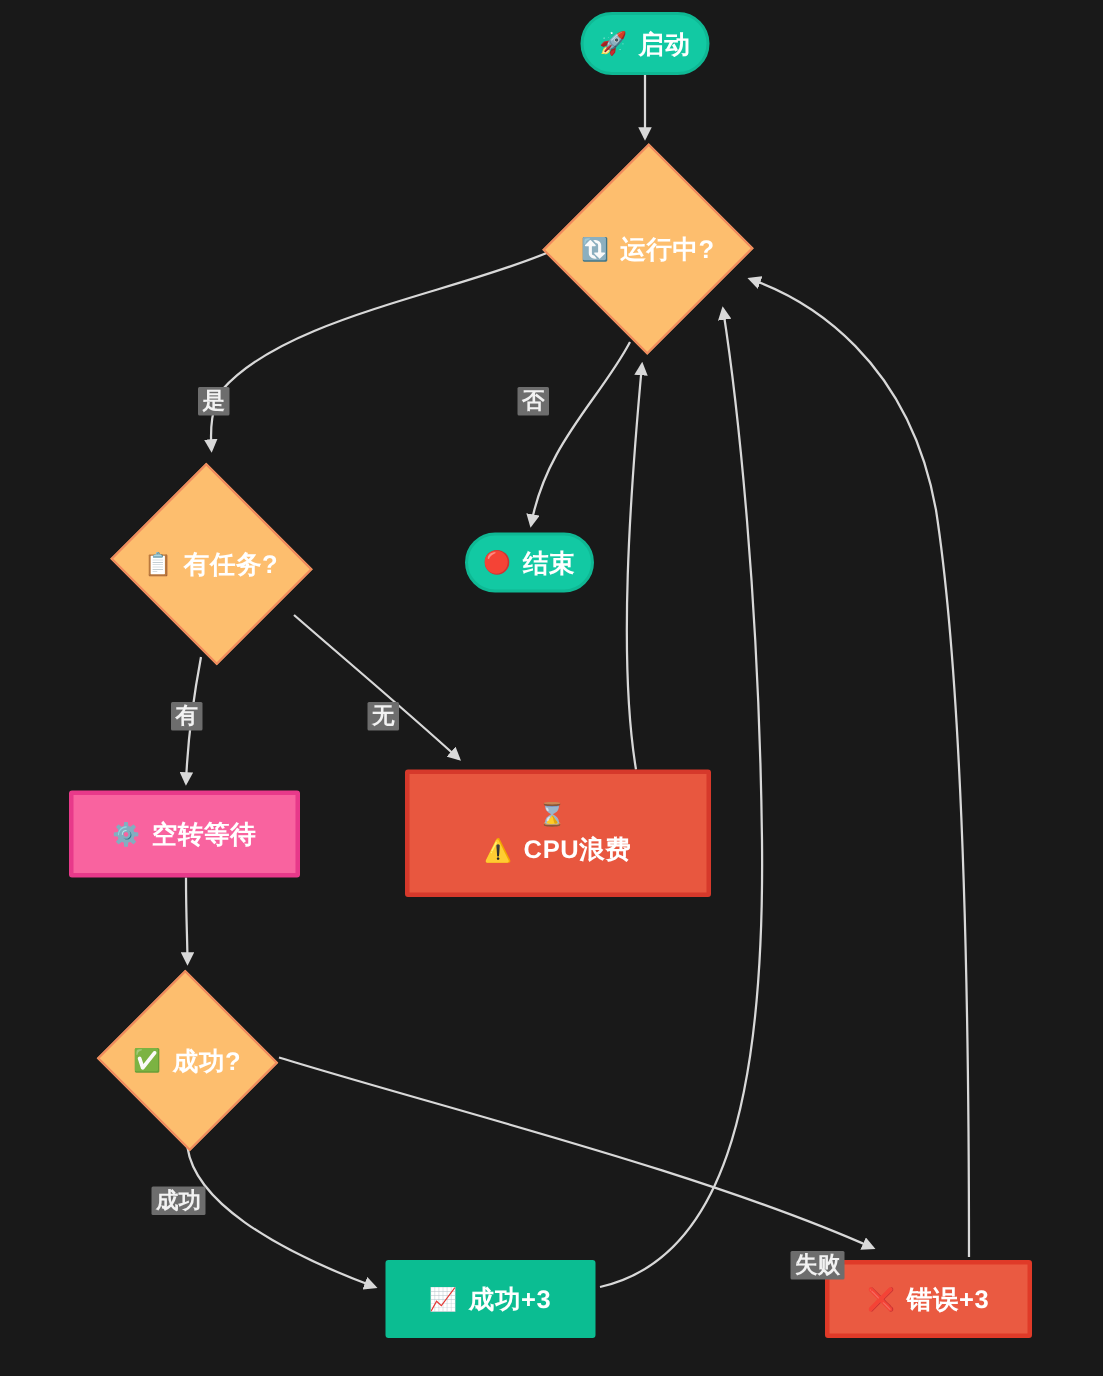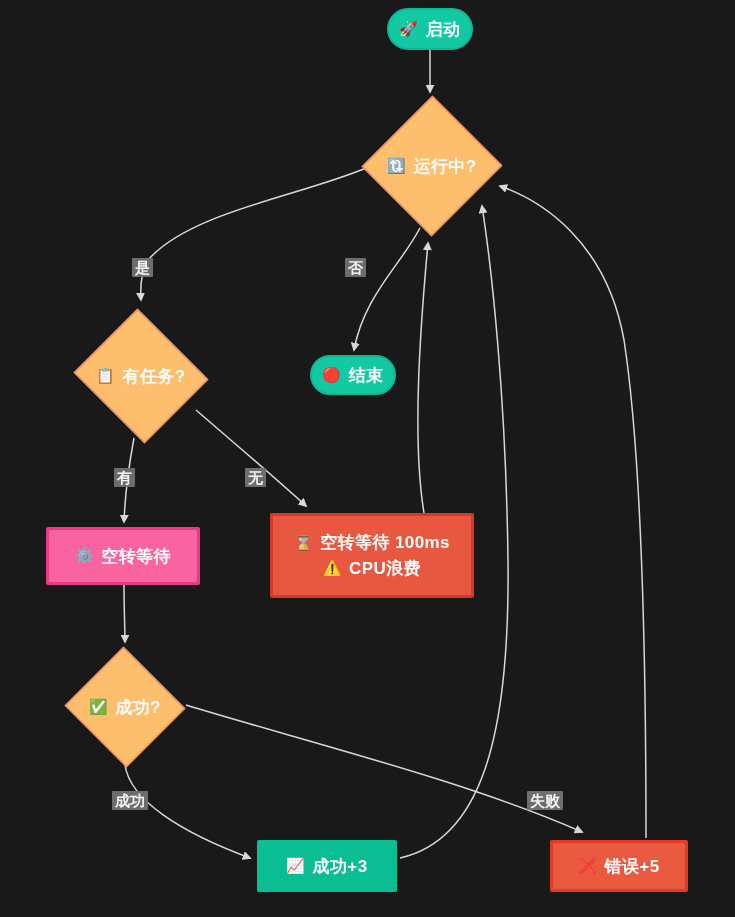--- a/index.html
+++ b/index.html
@@ -179,21 +179,20 @@
   </div>
 
   <div class="node rect pinkbox" style="left:46px; top:527px; width:154px; height:58px;">
     <span class="ico">⚙️</span>
     <span>空转等待</span>
   </div>
 
   <div class="node rect warnbox" style="left:270px; top:513px; width:204px; height:85px;">
     <span class="wline">
       <span class="ico">⌛</span>
-      <span>空转等待 100ms</span>
     </span>
     <span class="wline">
       <span class="ico">⚠️</span>
       <span>CPU浪费</span>
     </span>
   </div>
 
   <div class="node diamond" style="left:63px; top:648px; width:124px; height:118px;">
     <span class="dshape"></span>
     <span class="dlabel">
@@ -202,23 +201,23 @@
     </span>
   </div>
 
   <div class="node rect greenbox" style="left:257px; top:840px; width:140px; height:52px;">
     <span class="ico">📈</span>
     <span>成功+3</span>
   </div>
 
   <div class="node rect errbox" style="left:550px; top:840px; width:138px; height:52px;">
     <span class="ico">❌</span>
-    <span>错误+5</span>
+    <span>错误+3</span>
   </div>
 
   <div class="edge-label" style="left:132px; top:258px;">是</div>
   <div class="edge-label" style="left:345px; top:258px;">否</div>
   <div class="edge-label" style="left:114px; top:468px;">有</div>
   <div class="edge-label" style="left:245px; top:468px;">无</div>
-  <div class="edge-label" style="left:112px; top:791px;text-align:center;">成功</div>
-  <div class="edge-label" style="left:527px; top:791px;">失败</div>
+  <div class="edge-label" style="left:101px; top:791px;text-align:center;">成功</div>
+  <div class="edge-label" style="left:527px; top:834px;">失败</div>
 
 </div>
 
 </body></html>

